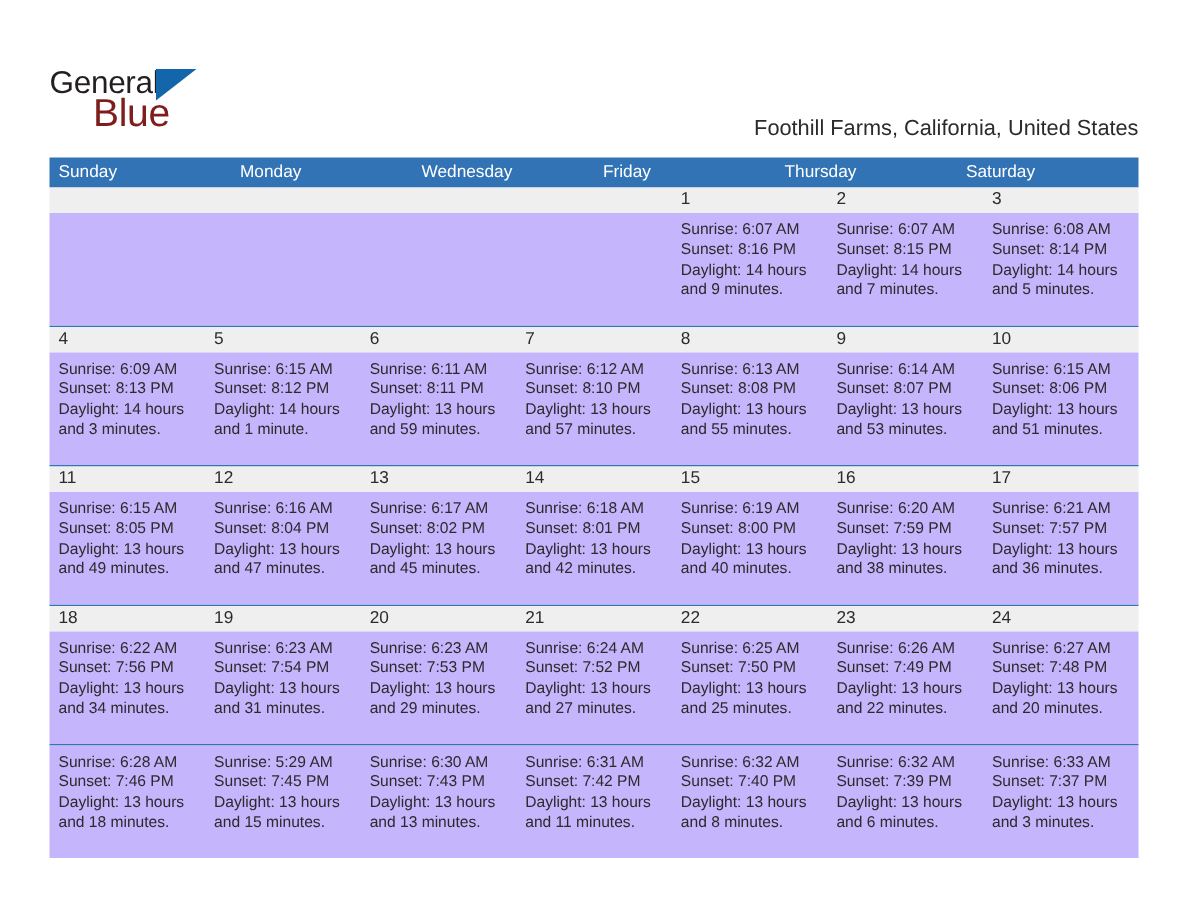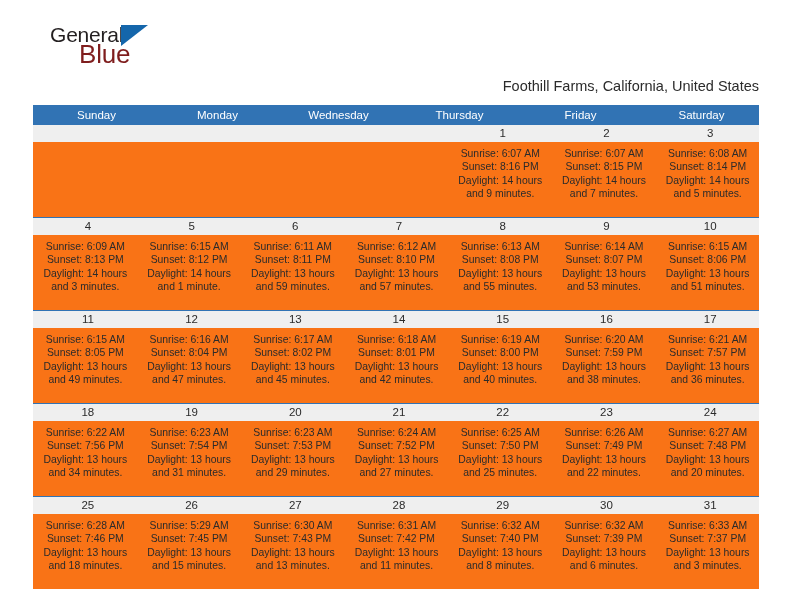--- a/index.html
+++ b/index.html
@@ -19,22 +19,22 @@
 
   
   .header {
     position: absolute;
     left: 0; top: 0;
     width: 792px;
     height: 100px;
   }
   .logo {
     position: absolute;
-    left: 33px; top: 24px;
-    width: 200px; height: 50px; margin-left: 17px;
+    left: 33px; top: 45px;
+    width: 200px; height: 50px;
   }
   .logo-general {
     position: absolute;
     left: 0; top: 0;
     font-size: 21px;
     color: #231f20;
     letter-spacing: -0.2px;
     line-height: 22px;
     white-space: nowrap;
   }
@@ -71,21 +71,20 @@
     text-align: right;
     white-space: nowrap;
     line-height: 17px;
   }
 
   
   .calendar {
     position: absolute;
     left: 33px; top: 105px;
     width: 726px;
-    text-align: center;
   }
   .weekday-row {
     display: flex;
     width: 726px;
     height: 20px;
     background: #3173b4;
   }
   .weekday {
     flex: 1 1 0;
     color: #ffffff;
@@ -113,21 +112,21 @@
     color: #2b2b2b;
     line-height: 17px;
     padding-left: 6px;
     white-space: nowrap;
     overflow: hidden;
   }
   .infosrow {
     display: flex;
     width: 726px;
     height: 75px;
-    background: #f97316;
+    background: #c4b5fd;
   }
   .cellinfo {
     flex: 1 1 0;
     padding: 5px 5px 0 6px;
     overflow: hidden;
   }
   .infoline {
     font-size: 10.4px;
     color: #2b2b2b;
     line-height: 13.4px;
@@ -146,22 +145,22 @@
       <span class="logo-blue">Blue</span>
     </div>
     <div class="subtitle">Foothill Farms, California, United States</div>
   </div>
 
   <div class="calendar">
     <div class="weekday-row" id="weekday-row">
         <div class="weekday">Sunday</div>
         <div class="weekday">Monday</div>
         <div class="weekday">Wednesday</div>
+        <div class="weekday">Friday</div>
         <div class="weekday">Thursday</div>
-        <div class="weekday">Friday</div>
         <div class="weekday">Saturday</div>
       </div>
     <div id="weeks-container">
         <div class="week">
           <div class="daterow">
             <div class="datenum"></div>
             <div class="datenum"></div>
             <div class="datenum"></div>
             <div class="datenum"></div>
             <div class="datenum">1</div>
@@ -352,29 +351,20 @@
             </div>
             <div class="cellinfo">
               <div class="infoline">Sunrise: 6:27 AM</div>
               <div class="infoline">Sunset: 7:48 PM</div>
               <div class="infoline">Daylight: 13 hours</div>
               <div class="infoline">and 20 minutes.</div>
             </div>
           </div>
         </div>
         <div class="week">
-          <div class="daterow">
-            <div class="datenum">25</div>
-            <div class="datenum">26</div>
-            <div class="datenum">27</div>
-            <div class="datenum">28</div>
-            <div class="datenum">29</div>
-            <div class="datenum">30</div>
-            <div class="datenum">31</div>
-          </div>
           <div class="infosrow">
             <div class="cellinfo">
               <div class="infoline">Sunrise: 6:28 AM</div>
               <div class="infoline">Sunset: 7:46 PM</div>
               <div class="infoline">Daylight: 13 hours</div>
               <div class="infoline">and 18 minutes.</div>
             </div>
             <div class="cellinfo">
               <div class="infoline">Sunrise: 5:29 AM</div>
               <div class="infoline">Sunset: 7:45 PM</div>

